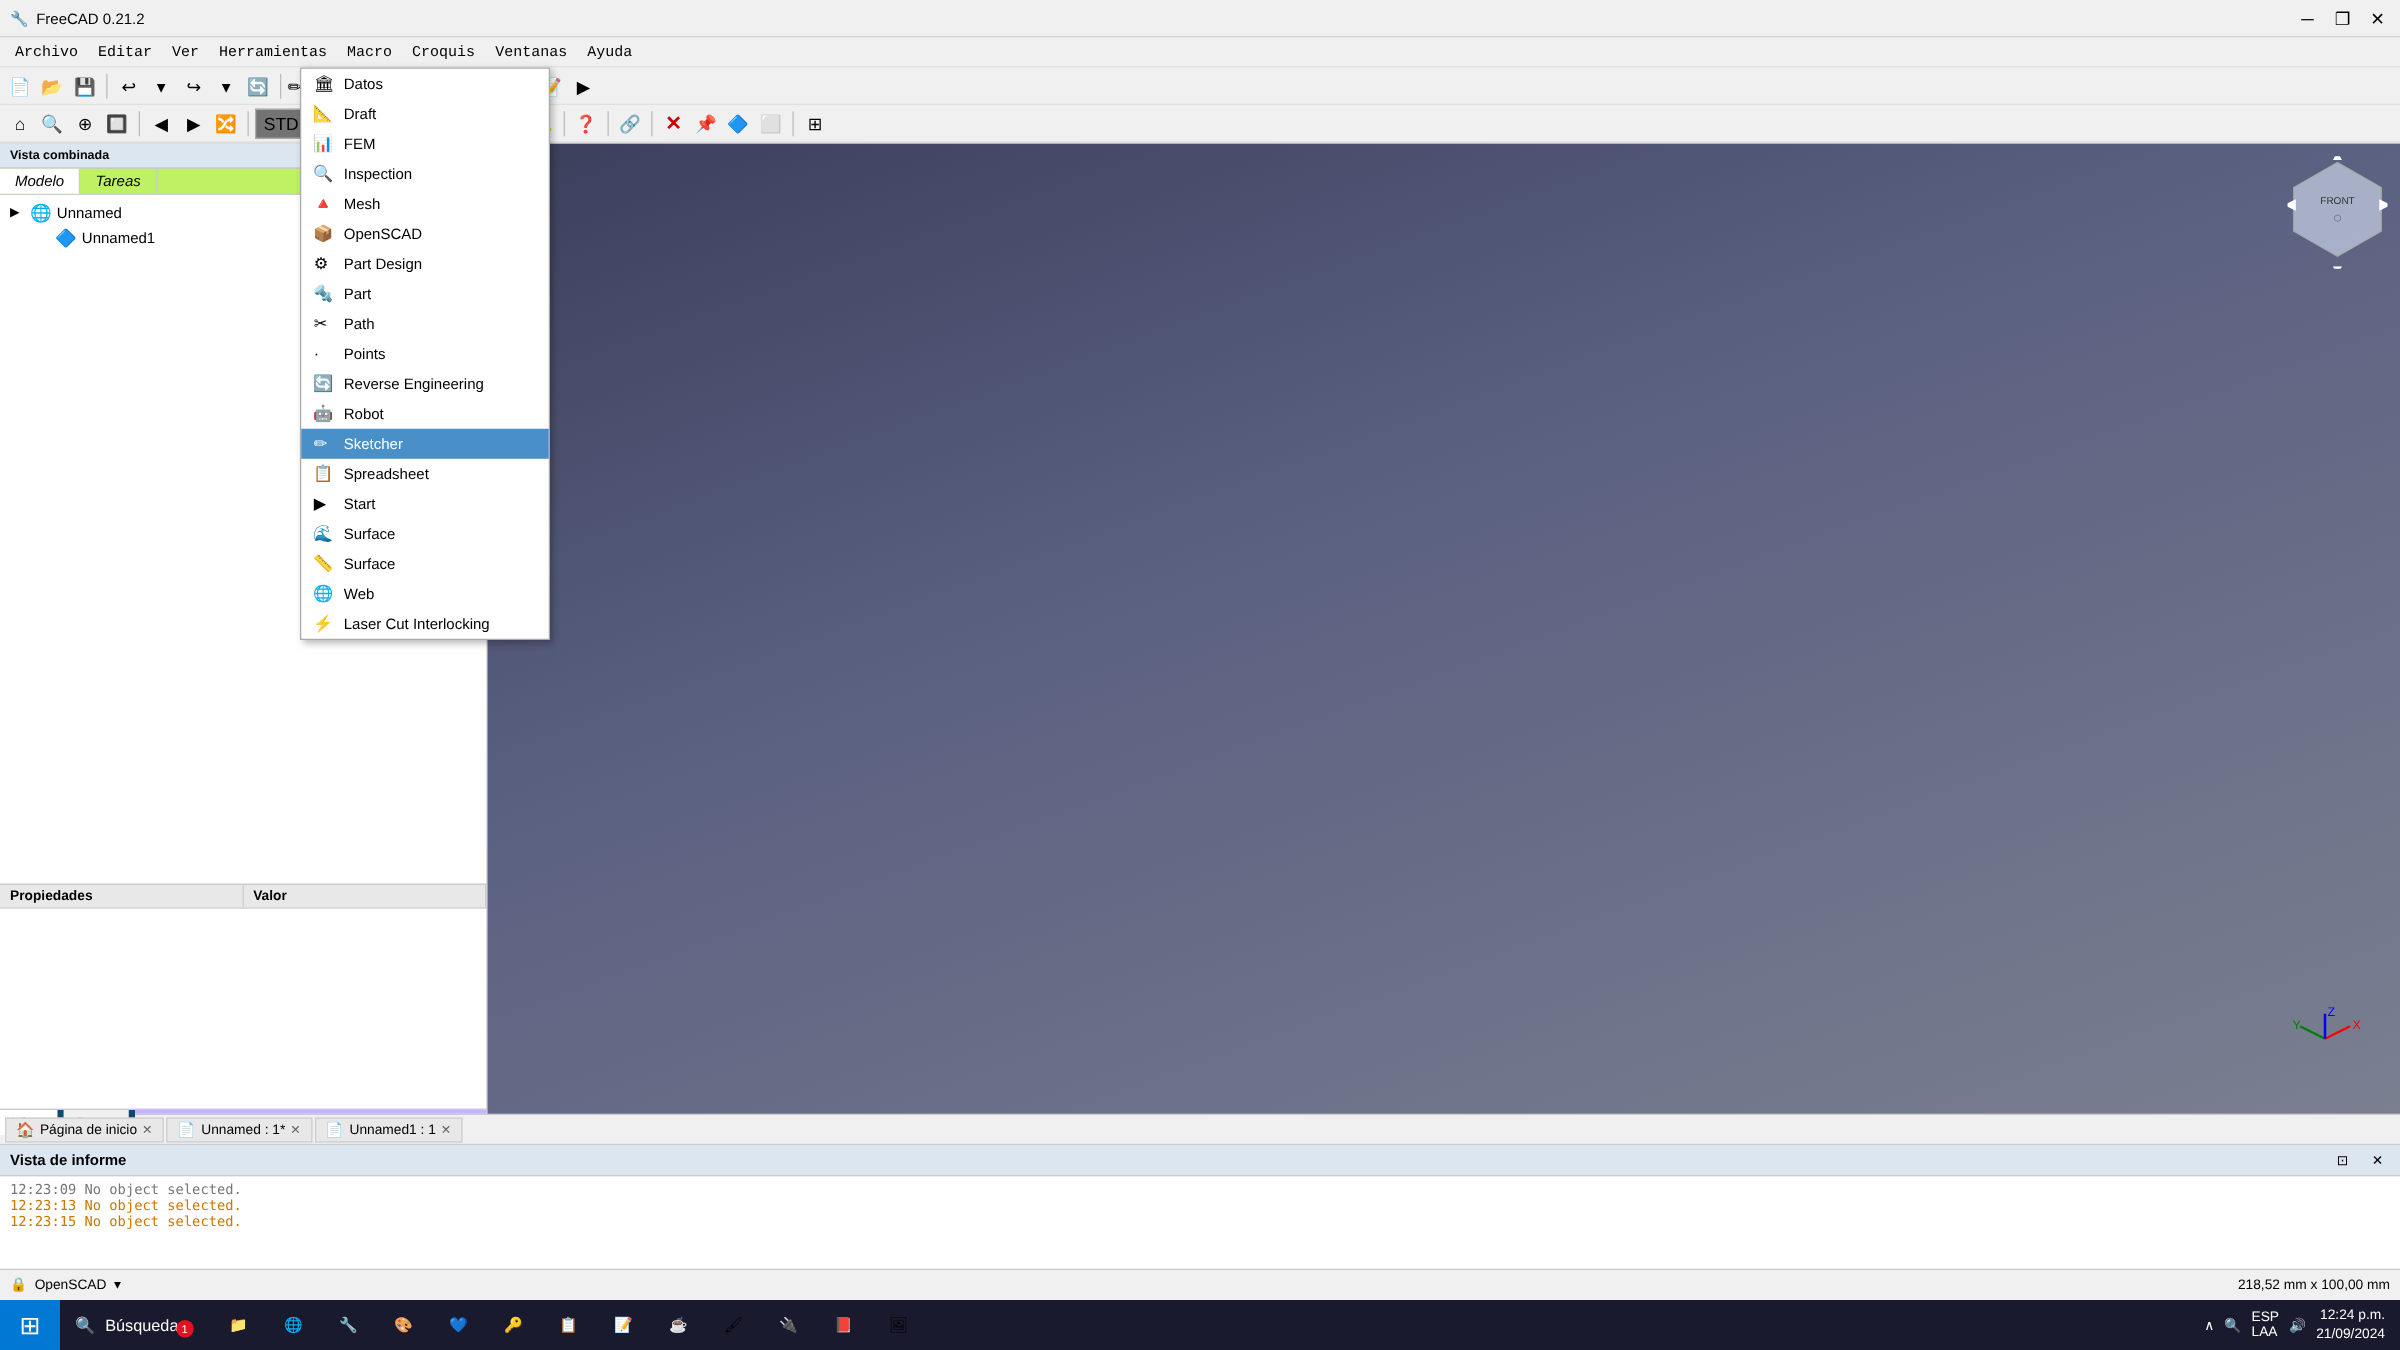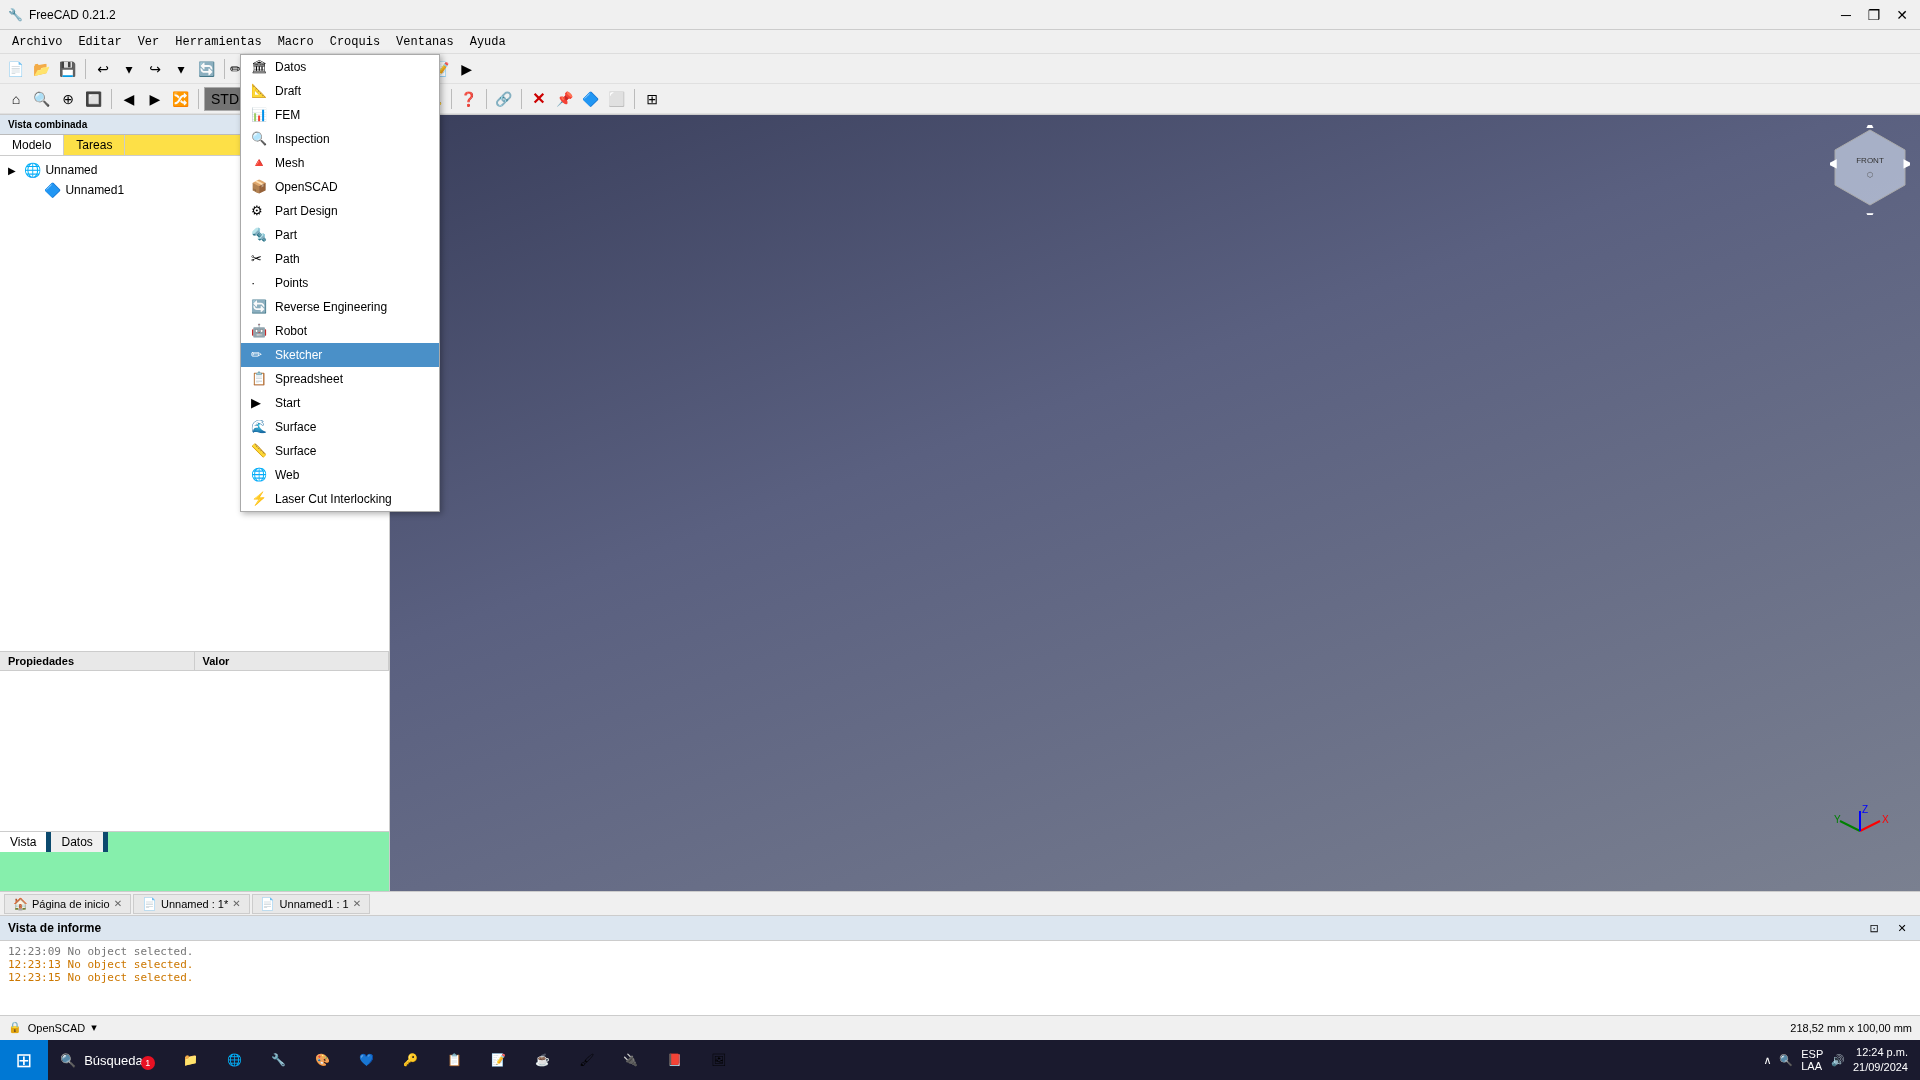--- a/index.html
+++ b/index.html
@@ -53,34 +53,34 @@
     
     #left-panel {
       width: 390px; min-width: 390px; display: flex; flex-direction: column;
       background: #f0f0f0; border-right: 1px solid #ccc;
     }
     #vista-title {
       font-size: 10px; font-weight: 600; padding: 4px 8px; background: #dce6f0;
       border-bottom: 1px solid #bbb;
     }
     #model-tabs {
-      display: flex; border-bottom: 1px solid #ccc; background: #fde047;
+      display: flex; border-bottom: 1px solid #ccc; background: #bef264; font-style: italic;
     }
     .model-tab { padding: 3px 12px; cursor: pointer; font-size: 12px; border-right: 1px solid #ccc; }
     .model-tab.active { background: white; }
 
     #model-tree {
       flex: 1; background: white; overflow-y: auto; padding: 4px;
     }
     .tree-item { display: flex; align-items: center; gap: 4px; padding: 2px 4px; cursor: pointer; }
     .tree-arrow { font-size: 10px; width: 12px; }
     .tree-icon { font-size: 14px; }
 
     #properties-panel {
-      height: 240px; border-top: 1px solid #ccc; background: #86efac;
+      height: 184px; border-top: 1px solid #ccc; background: #c4b5fd;
     }
     .prop-header {
       display: flex; background: #e8e8e8; border-bottom: 1px solid #ccc;
     }
     .prop-col { flex: 1; padding: 3px 8px; font-weight: 600; font-size: 11px; border-right: 1px solid #ccc; }
     .prop-view-tabs { display: flex; border-top: 1px solid #ccc; }
     .prop-tab { padding: 3px 10px; cursor: pointer; font-size: 12px; border-right: 5px solid #0c4a6e; background: #f0f0f0; text-align: center; }
     .prop-tab.active { background: white; }
 
     

